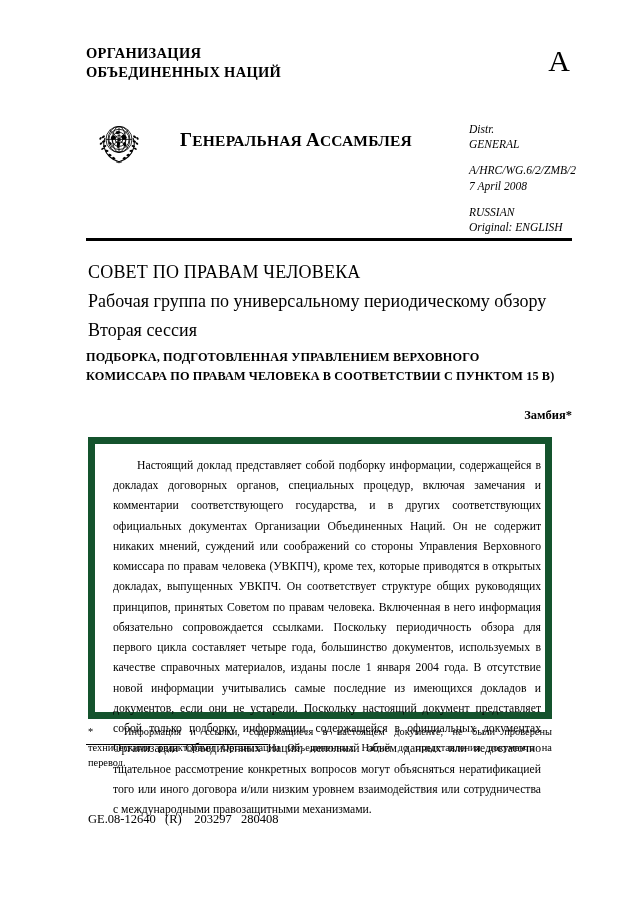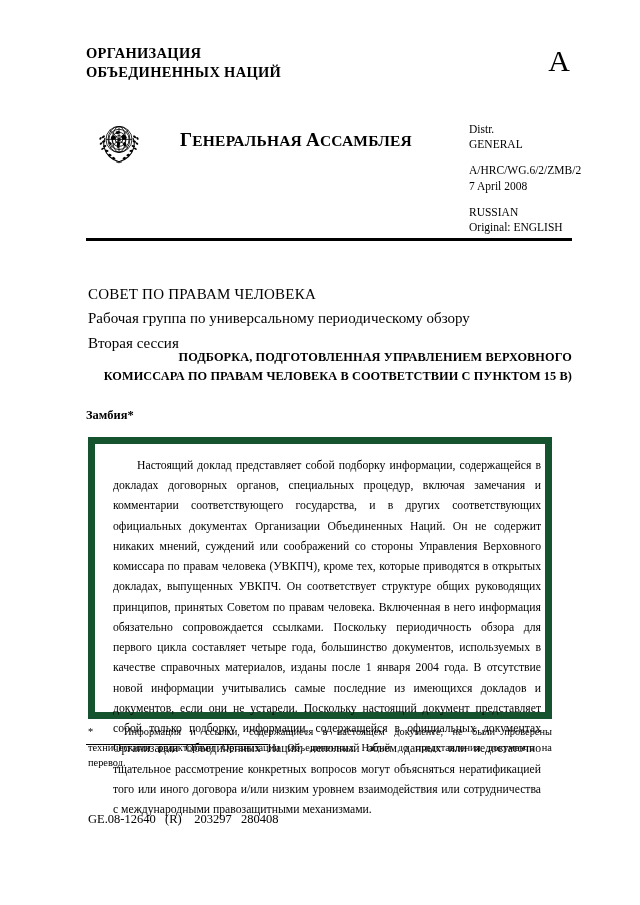--- a/index.html
+++ b/index.html
@@ -79,21 +79,21 @@
 
   .distr {
     position: absolute;
     left: 383px;
     top: 10px;
     font-family: "Liberation Serif", "DejaVu Serif", serif;
     font-size: 11.5px;
     line-height: 1.32;
   }
   .distr .gap { height: 11px; }
-  .distr div { white-space: nowrap; }
+  .distr div { white-space: nowrap; font-style: italic; }
 
   
   .rule {
     position: absolute;
     left: 86px;
     width: 486px;
     background: #000;
   }
   .rule-top { top: 238px; height: 3px; }
   .rule-footnote {
@@ -103,45 +103,44 @@
     width: 182px;
     height: 1px;
     background: #000;
   }
 
   
   .council {
     position: absolute;
     left: 88px;
     top: 258px;
-    font-size: 15px;
+    font-size: 18px;
     line-height: 1.62;
-    margin-top: 24px;
   }
   .council div { white-space: nowrap; }
   .council .caps { letter-spacing: 0.2px; }
 
   
   .doc-heading {
     position: absolute;
     left: 86px;
     top: 348px;
     width: 486px;
-    text-align: right;
+    text-align: left;
     font-weight: bold;
     font-size: 12.3px;
     line-height: 1.58;
     letter-spacing: 0.1px;
   }
   .country {
     position: absolute;
     left: 86px;
     top: 408px;
     width: 486px;
-    text-align: left;
+    text-align: right;
     font-weight: bold;
     font-size: 12.5px;
   }
 
   
   .abstract-box {
     position: absolute;
     left: 88px;
     top: 437px;
     width: 464px;

